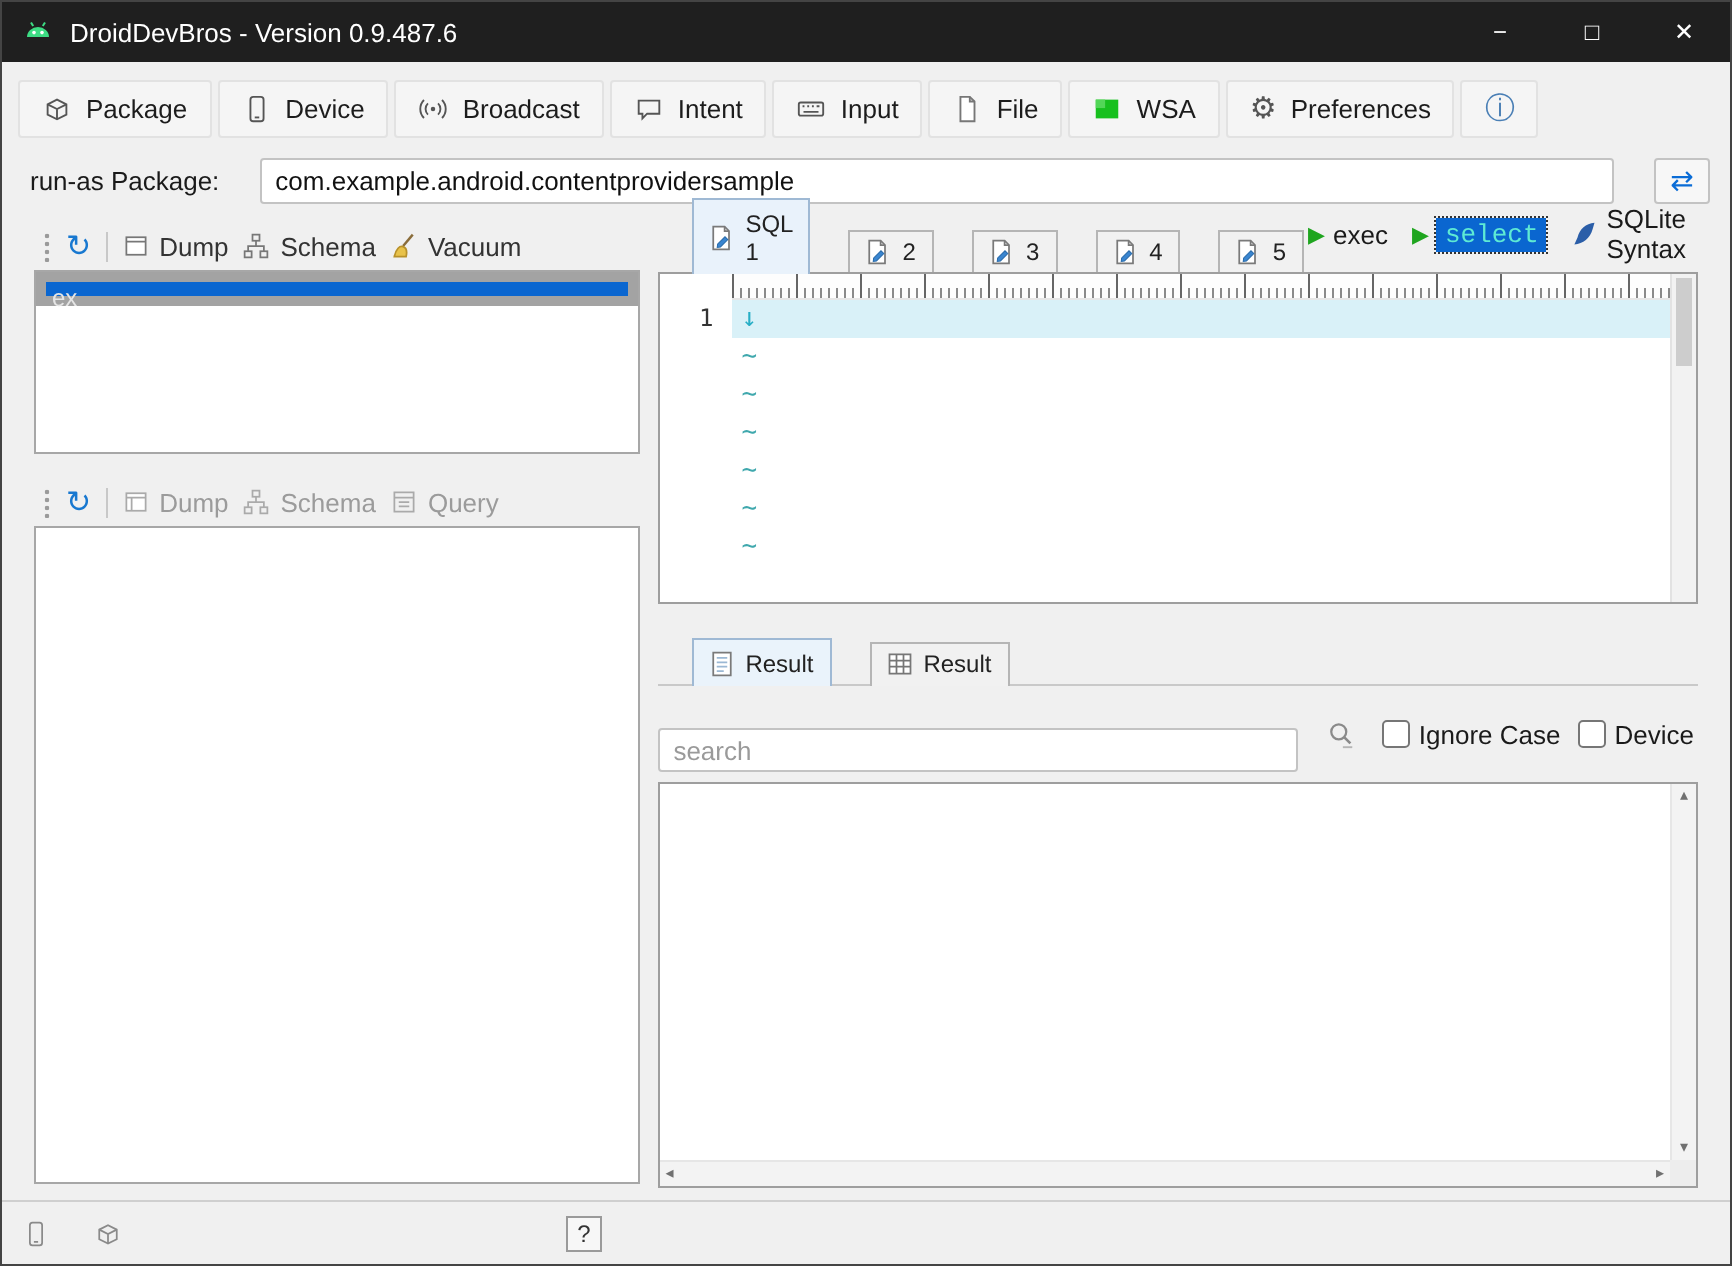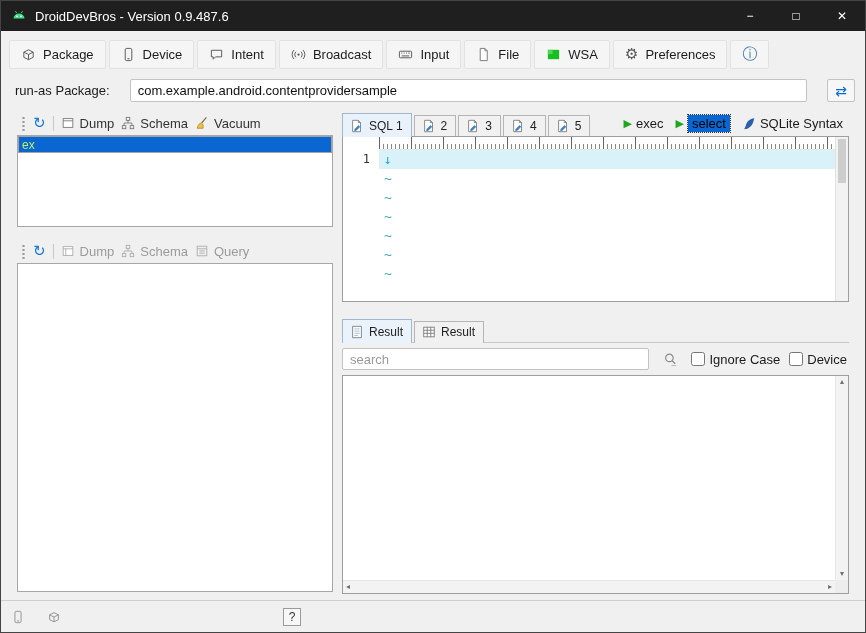--- a/index.html
+++ b/index.html
@@ -28,47 +28,47 @@
   .minitb{height:24px;display:flex;align-items:center;gap:7px;padding:2px 4px;font-size:13px;color:#333;flex:0 0 24px;}
   .minitb.disabled{color:#9b9b9b;}
   .grip{width:5px;height:15px;background-image:radial-gradient(circle,#9a9a9a 1px,transparent 1.3px);background-size:5px 4px;}
   .vsep{width:1px;height:15px;background:#c8c8c8;}
   .tbtn{display:flex;align-items:center;gap:5px;cursor:default;}
   .refresh{color:#1878d0;font-size:15px;cursor:default;}
   .minitb.disabled .refresh{color:#1878d0;}
   .listbox{border:1px solid #a7a7a7;background:#fff;overflow:hidden;}
   .list-top{height:92px;flex:0 0 92px;}
   .list-bottom{flex:1;margin-bottom:2px;}
-  .listitem{height:17px;line-height:17px;font-size:12px;color:#bef264;background:#0a66d0;border:1px solid #a3a3a3;padding:0 3px;}
+  .listitem{height:17px;line-height:17px;font-size:12px;color:#e5e5e5;background:#0a66d0;border:5px solid #a3a3a3;padding:0 3px;}
   .colgap{height:12px;flex:0 0 12px;}
   
   .sqlrow{display:flex;align-items:flex-end;height:25px;flex:0 0 25px;position:relative;}
-  .etab{display:flex;align-items:center;gap:5px;padding:3px 8px 4px 7px;border:1px solid #b5b5b5;border-bottom:none;background:#f1f1f1;font-size:12px;margin-right:2px;position:relative;top:1px;cursor:default;color:#222;}
+  .etab{display:flex;align-items:center;gap:5px;padding:3px 8px 4px 7px;border:1px solid #b5b5b5;border-bottom:none;background:#f1f1f1;font-size:12px;margin-right:2px;position:relative;top:1px;cursor:default;color:#222;margin-left:17px;}
   .etab.sel{background:#e9f2fb;border-color:#9fb9d4;padding-top:5px;z-index:2;}
   .sqlactions{margin-left:auto;display:flex;align-items:center;gap:12px;padding:0 6px 4px 0;font-size:13px;}
   .action{display:flex;align-items:center;gap:4px;cursor:default;}
   .play{color:#1fa51f;font-size:11px;}
-  .sel-label{background:#0a66d0;color:#000000;padding:1px 4px;outline:1px dotted #333;}
+  .sel-label{background:#0a66d0;color:#5eead4;padding:1px 4px;outline:1px dotted #333;font-family:Liberation Mono, monospace;}
   
   .editor{height:166px;flex:0 0 166px;border:1px solid #9e9e9e;background:#fff;display:flex;position:relative;z-index:1;}
   .gutter{width:36px;flex:0 0 36px;background:#fff;font-family:"DejaVu Sans Mono",monospace;font-size:12px;color:#333;text-align:right;padding:13px 9px 0 0;}
   .gutter .num{height:19px;line-height:19px;}
   .editarea{flex:1;display:flex;flex-direction:column;font-family:"DejaVu Sans Mono",monospace;font-size:13px;min-width:0;}
   .ruler{height:13px;flex:0 0 13px;background:#fdfdfd;border-bottom:1px solid #e6e6e6;background-image:repeating-linear-gradient(90deg,#666 0 1px,transparent 1px 32px),repeating-linear-gradient(90deg,#8a8a8a 0 1px,transparent 1px 4px);background-size:100% 100%,100% 45%;background-position:0 0,0 100%;background-repeat:no-repeat,no-repeat;}
   .eline{height:19px;line-height:19px;padding-left:5px;}
   .eline.cur{background:#d9f1f8;color:#27aec6;}
   .eline.tilde{color:#3fa8ad;}
   .escroll{width:13px;flex:0 0 13px;background:#f2f2f2;border-left:1px solid #e2e2e2;position:relative;}
   .escroll .thumb{position:absolute;top:2px;left:2px;right:2px;height:44px;background:#cdcdcd;}
   .rgap{height:16px;flex:0 0 16px;}
   
   .restabrow{display:flex;align-items:flex-end;height:25px;flex:0 0 25px;border-bottom:1px solid #c9c9c9;}
   
   .searchrow{display:flex;align-items:center;gap:9px;padding:5px 2px 5px 0;flex:0 0 32px;}
-  .searchrow input[type=text]{flex:1;height:22px;border:1px solid #c3c3c3;border-radius:2px;padding:0 7px;font-size:13px;font-family:"Liberation Sans",sans-serif;background:#fff;}
+  .searchrow input[type=text]{flex:1;height:22px;border:1px solid #c3c3c3;border-radius:2px;padding:0 7px;font-size:13px;font-family:"Liberation Sans",sans-serif;background:#fff;margin-top:16px;}
   .searchrow input[type=text]::placeholder{color:#9a9a9a;}
   .searchbtn{width:24px;height:22px;display:flex;align-items:center;justify-content:center;cursor:default;}
   .chk{display:flex;align-items:center;gap:4px;font-size:13px;color:#1a1a1a;white-space:nowrap;}
   .chk input{width:14px;height:14px;margin:0;}
   
   .resultarea{flex:1;border:1px solid #9e9e9e;background:#fff;position:relative;min-height:0;}
   .vtrack{position:absolute;top:0;right:0;bottom:13px;width:13px;background:#f3f3f3;border-left:1px solid #e6e6e6;display:flex;flex-direction:column;justify-content:space-between;align-items:center;font-size:8px;color:#707070;padding:2px 0;}
   .htrack{position:absolute;left:0;right:13px;bottom:0;height:13px;background:#f3f3f3;border-top:1px solid #e6e6e6;display:flex;justify-content:space-between;align-items:center;font-size:8px;color:#707070;padding:0 3px;}
   .corner{position:absolute;right:0;bottom:0;width:13px;height:13px;background:#ededed;}
   
@@ -111,33 +111,33 @@
           <svg width="15" height="15" viewBox="0 0 16 16">
             <rect x="4.5" y="1.5" width="7" height="13" rx="1.5" fill="none" stroke="#555"></rect>
             <line x1="6.8" y1="12.5" x2="9.2" y2="12.5" stroke="#555"></line>
           </svg>
         </span>
       <span>Device</span>
     </div>
     <div class="mtab">
       <span class="icon">
           <svg width="15" height="15" viewBox="0 0 16 16">
-            <path d="M2.5 3.5h11v7h-6.5l-2.5 2.5v-2.5h-2z" fill="none" stroke="#555"></path>
-          </svg>
-        </span>
-      <span>Intent</span>
-    </div>
-    <div class="mtab">
-      <span class="icon">
-          <svg width="15" height="15" viewBox="0 0 16 16">
             <path d="M5.3 5 a4.2 4.2 0 0 0 0 6 M3.2 3.2 a6.8 6.8 0 0 0 0 9.6 M10.7 5 a4.2 4.2 0 0 1 0 6 M12.8 3.2 a6.8 6.8 0 0 1 0 9.6" fill="none" stroke="#555"></path>
             <circle cx="8" cy="8" r="1.2" fill="#555"></circle>
           </svg>
         </span>
       <span>Broadcast</span>
+    </div>
+    <div class="mtab">
+      <span class="icon">
+          <svg width="15" height="15" viewBox="0 0 16 16">
+            <path d="M2.5 3.5h11v7h-6.5l-2.5 2.5v-2.5h-2z" fill="none" stroke="#555"></path>
+          </svg>
+        </span>
+      <span>Intent</span>
     </div>
     <div class="mtab">
       <span class="icon">
           <svg width="15" height="15" viewBox="0 0 16 16">
             <rect x="1.5" y="4.5" width="13" height="7" rx="1" fill="none" stroke="#555"></rect>
             <path d="M3.5 6.5h1 M6 6.5h1 M8.5 6.5h1 M11 6.5h1.5 M4 9.5h8" stroke="#555"></path>
           </svg>
         </span>
       <span>Input</span>
     </div>

